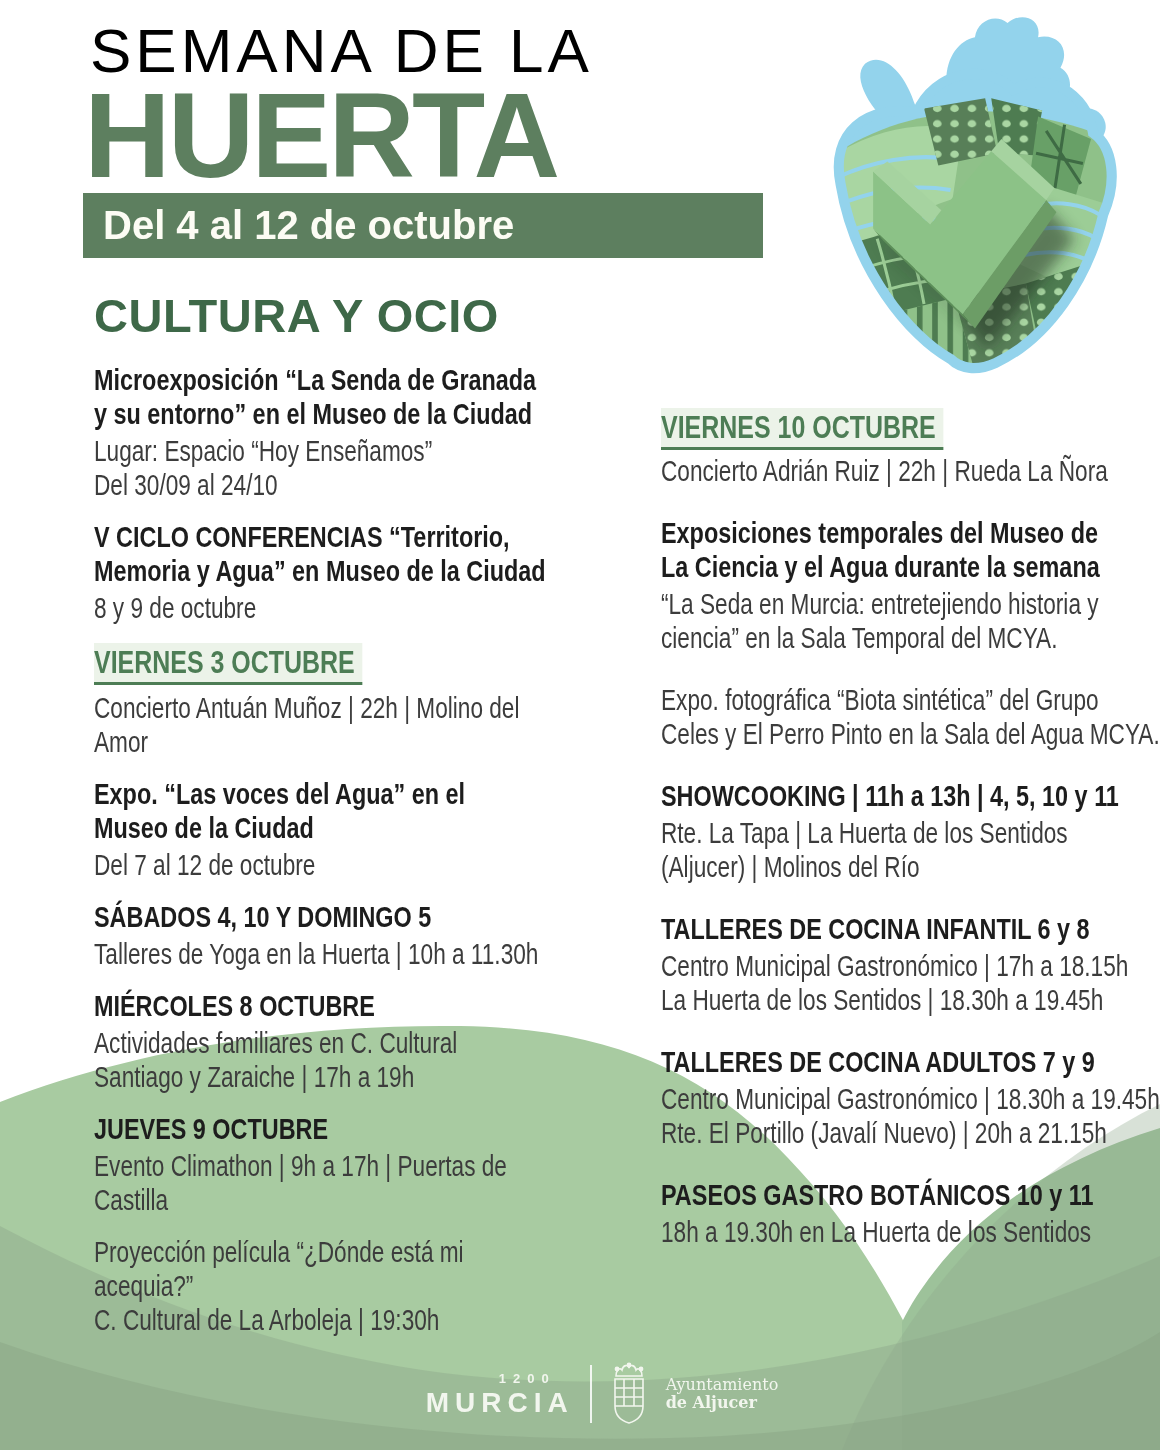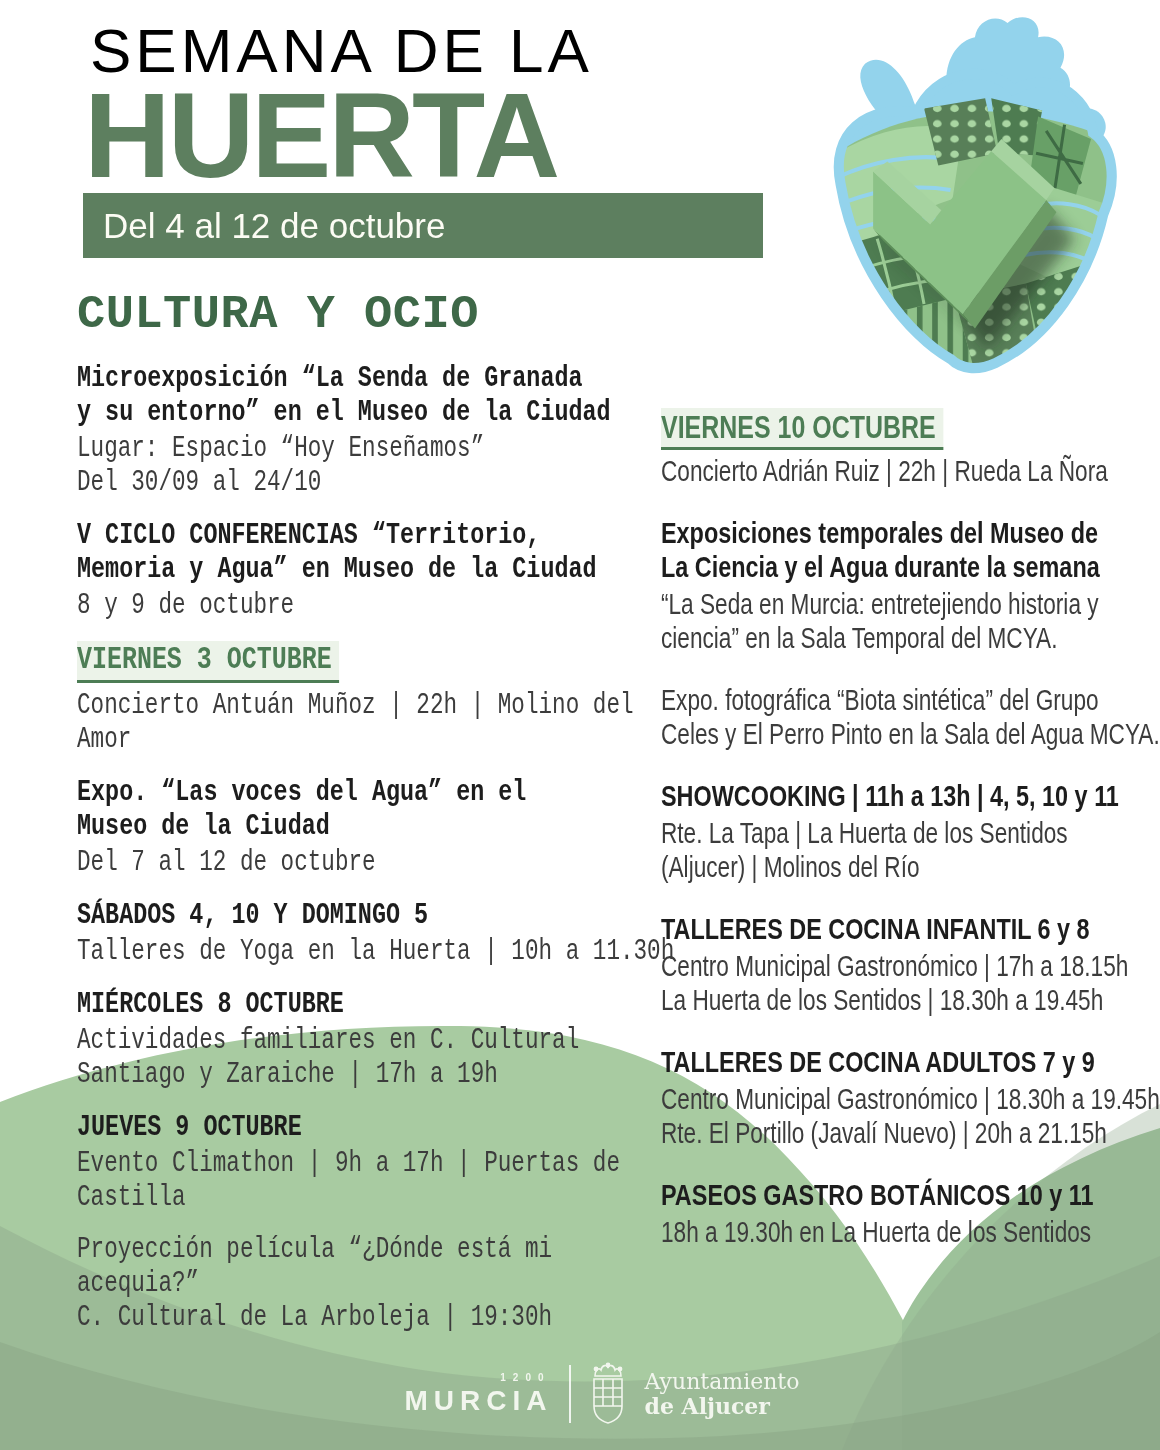--- a/index.html
+++ b/index.html
@@ -18,27 +18,28 @@
     color:#000000; line-height:1.05; white-space:nowrap;
   }
   .big-title{
     position:absolute; left:84px; top:72px; z-index:2;
     font-size:120px; font-weight:700; letter-spacing:-3px;
     color:#5d7f5f; line-height:1.05; white-space:nowrap;text-align:right;
   }
   .banner{
     position:absolute; left:83px; top:193px; width:680px; height:65px; z-index:1;
     background:#5d7f5f; color:#fcfcf4;
-    font-size:35px; line-height:65px; padding-left:20px; box-sizing:border-box;
+    font-size:40px; line-height:65px; padding-left:20px; box-sizing:border-box;
     white-space:nowrap;
+    font-weight:bold;
   }
   .heart{position:absolute; left:810px; top:10px; width:336px; height:368px; z-index:2;}
   
   .col{position:absolute; top:288px; z-index:1;}
-  .col-left{left:77px; width:505px;font-family:Liberation Mono, monospace;}
+  .col-left{left:94px; width:505px;}
   .col-right{left:626px; width:545px;margin-left:35px;}
   .section-heading{
     font-size:47px; font-weight:700; letter-spacing:0.5px;
     color:#3e6848; margin:0 0 20px 0; white-space:nowrap;
   }
   .gastro .section-heading{color:#8dc593; margin:10px 0 20px 0;}
   .items{transform:scaleX(0.78); transform-origin:top left;}
   .ev{white-space:nowrap;}
   .ev .line{white-space:nowrap;}
   .ev-title{font-size:30px; font-weight:700; color:#1d1d1d; line-height:34px; margin-bottom:3px;}
@@ -48,24 +49,24 @@
   .col-right .ev-detail{margin-bottom:28px;}
   .col-right .ev-day{margin-bottom:4px;}
   .spacer-right{height:120px;}
   
   .footer{
     position:absolute; left:0; right:0; top:1362px; z-index:3;
     display:flex; justify-content:center; align-items:center; gap:16px;
     color:#f2f6ee; transform:translateX(22px);
   }
   .brand{display:flex; flex-direction:column; align-items:flex-end; line-height:1;}
-  .brand-top{font-size:10px; letter-spacing:7px; font-weight:700; margin-bottom:4px; margin-right:2px;}
+  .brand-top{font-size:13px; letter-spacing:7px; font-weight:700; margin-bottom:4px; margin-right:18px;}
   .brand-name{font-size:28px; letter-spacing:6px; font-weight:700;}
   .footer-divider{width:2px; height:58px; background:rgba(255,255,255,.85);}
-  .org{font-family:"DejaVu Serif", serif; line-height:1.15; font-size:22px;}
+  .org{font-family:"DejaVu Serif", serif; line-height:1.15; font-size:16px;}
   .org .org2{font-weight:700;}
 </style>
 </head>
 <body>
 
 <div class="poster">
 
   <svg class="waves" viewBox="0 0 1160 1450" aria-hidden="true">
     <path d="M0,1102 C140,1048 300,1024 460,1026 C610,1028 706,1072 788,1158 C838,1210 872,1262 904,1322 L904,1450 L0,1450 Z" fill="#a8cba1"></path>
     <path d="M1160,1128 C1056,1160 980,1212 934,1272 C920,1290 911,1304 902,1322 L902,1450 L1160,1450 Z" fill="#9dc29a"></path>

